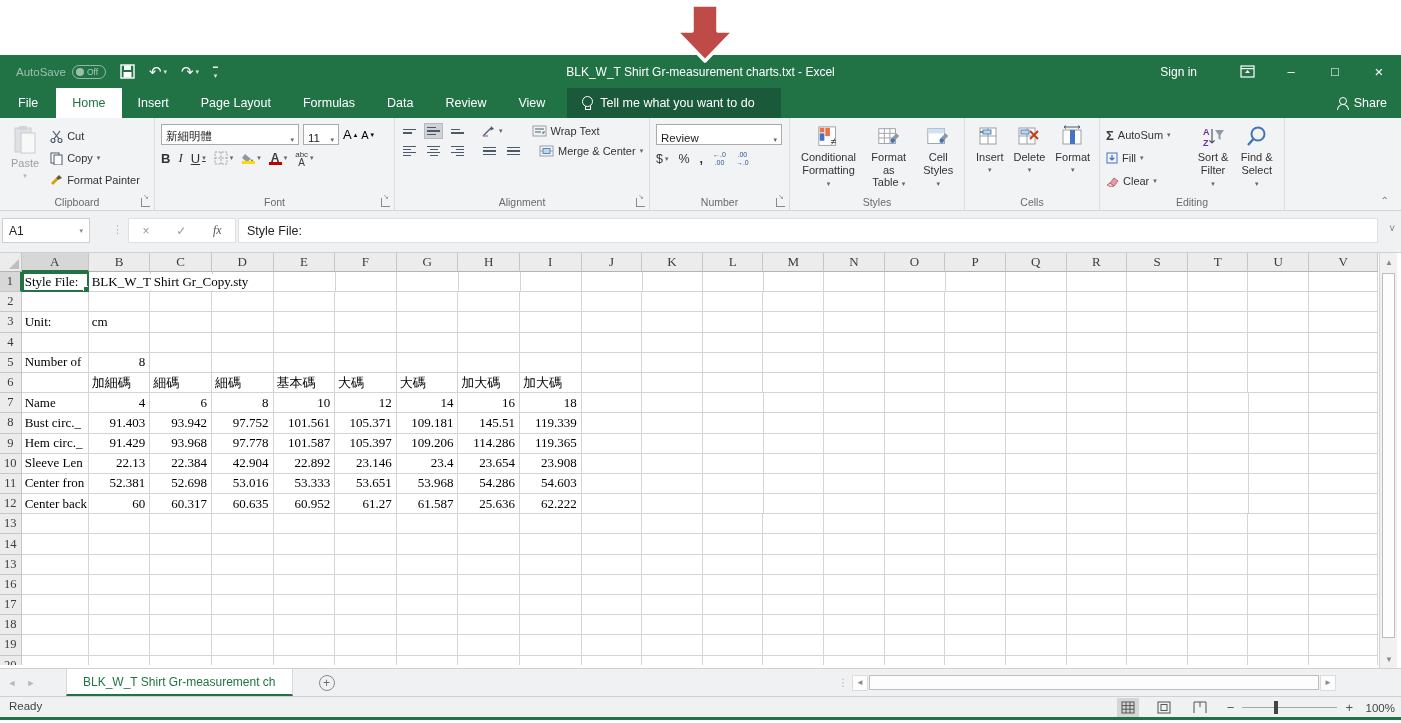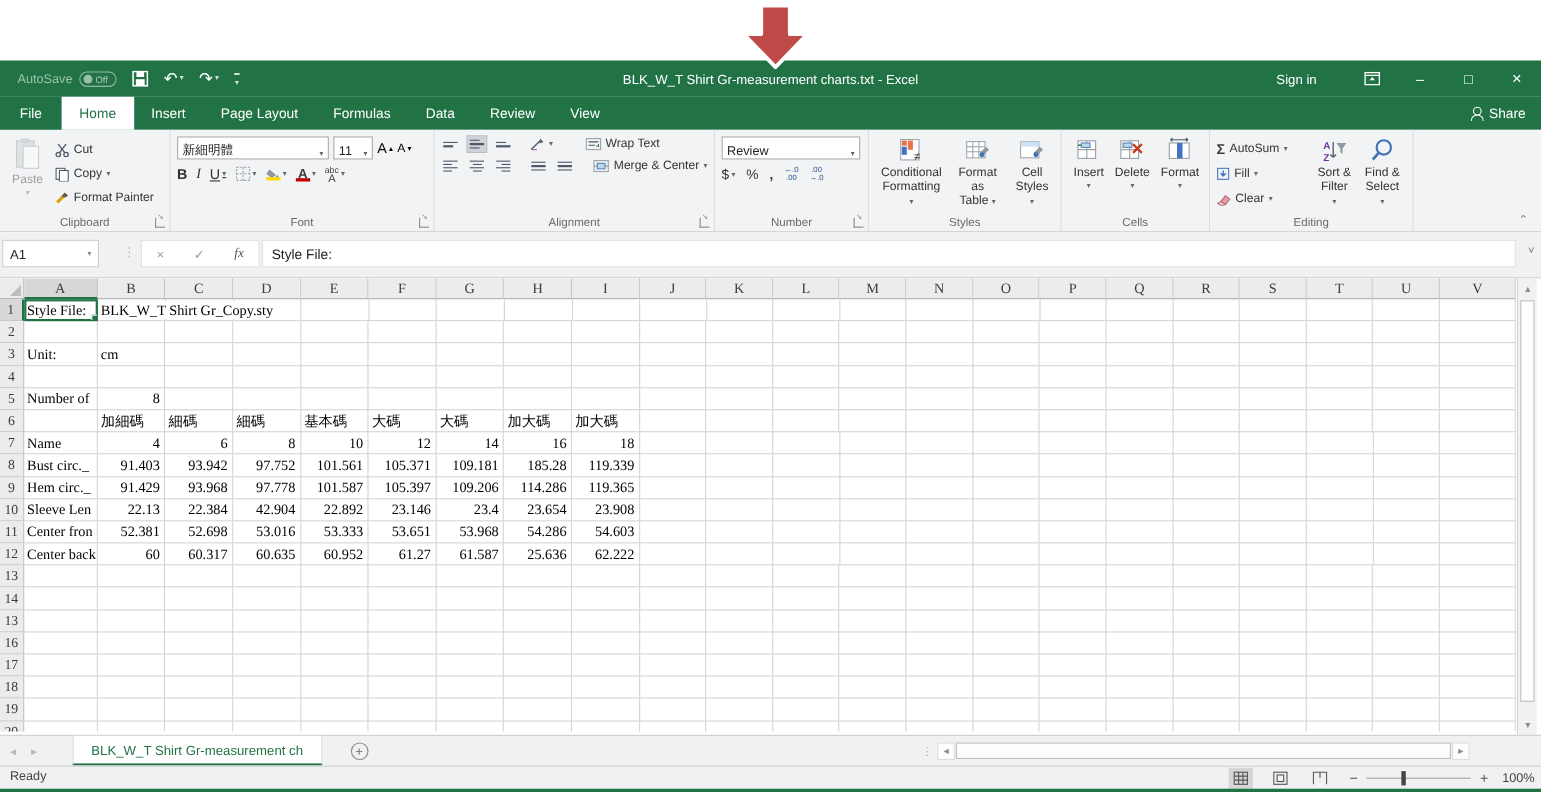--- a/index.html
+++ b/index.html
@@ -207,20 +207,24 @@
 
   <div class="tabrow">
     <span class="rtab file">File</span>
     <span class="rtab active">Home</span>
     <span class="rtab">Insert</span>
     <span class="rtab">Page Layout</span>
     <span class="rtab">Formulas</span>
     <span class="rtab">Data</span>
     <span class="rtab">Review</span>
     <span class="rtab">View</span>
+    <span class="tellme">
+      <span class="bulb"></span>
+      <span>Tell me what you want to do</span>
+    </span>
   </div>
   <div class="share">
     <span class="person"></span>
     <span>Share</span>
   </div>
 
   <div class="ribbon">
 
     <div class="rgroup g-clip">
       <div class="paste-col bigbtn disabled">
@@ -744,21 +748,21 @@
       </div>
       <div class="grow">
         <div class="rhdr">8</div>
         <div class="cell" style="width: 68px;">Bust circ._</div>
         <div class="cell num" style="width: 62.5px;">91.403</div>
         <div class="cell num" style="width: 62.5px;">93.942</div>
         <div class="cell num" style="width: 62.5px;">97.752</div>
         <div class="cell num" style="width: 62.5px;">101.561</div>
         <div class="cell num" style="width: 62.5px;">105.371</div>
         <div class="cell num" style="width: 62.5px;">109.181</div>
-        <div class="cell num" style="width: 62.5px;">185.28</div>
+        <div class="cell num" style="width: 62.5px;">145.51</div>
         <div class="cell num" style="width: 62.5px;">119.339</div>
         <div class="cell" style="width: 61.5px;"></div>
         <div class="cell" style="width: 61.5px;"></div>
         <div class="cell" style="width: 61.5px;"></div>
         <div class="cell" style="width: 61.5px;"></div>
         <div class="cell" style="width: 61.5px;"></div>
         <div class="cell" style="width: 61.5px;"></div>
         <div class="cell" style="width: 61.5px;"></div>
         <div class="cell" style="width: 61.5px;"></div>
         <div class="cell" style="width: 61.5px;"></div>

